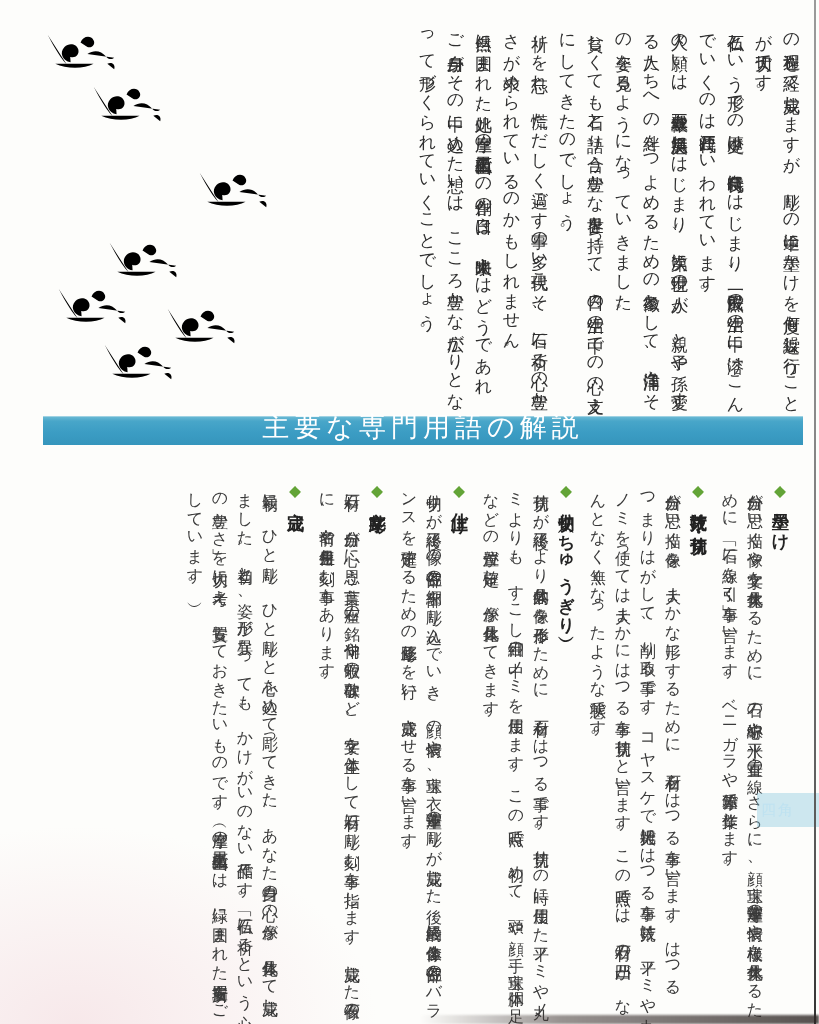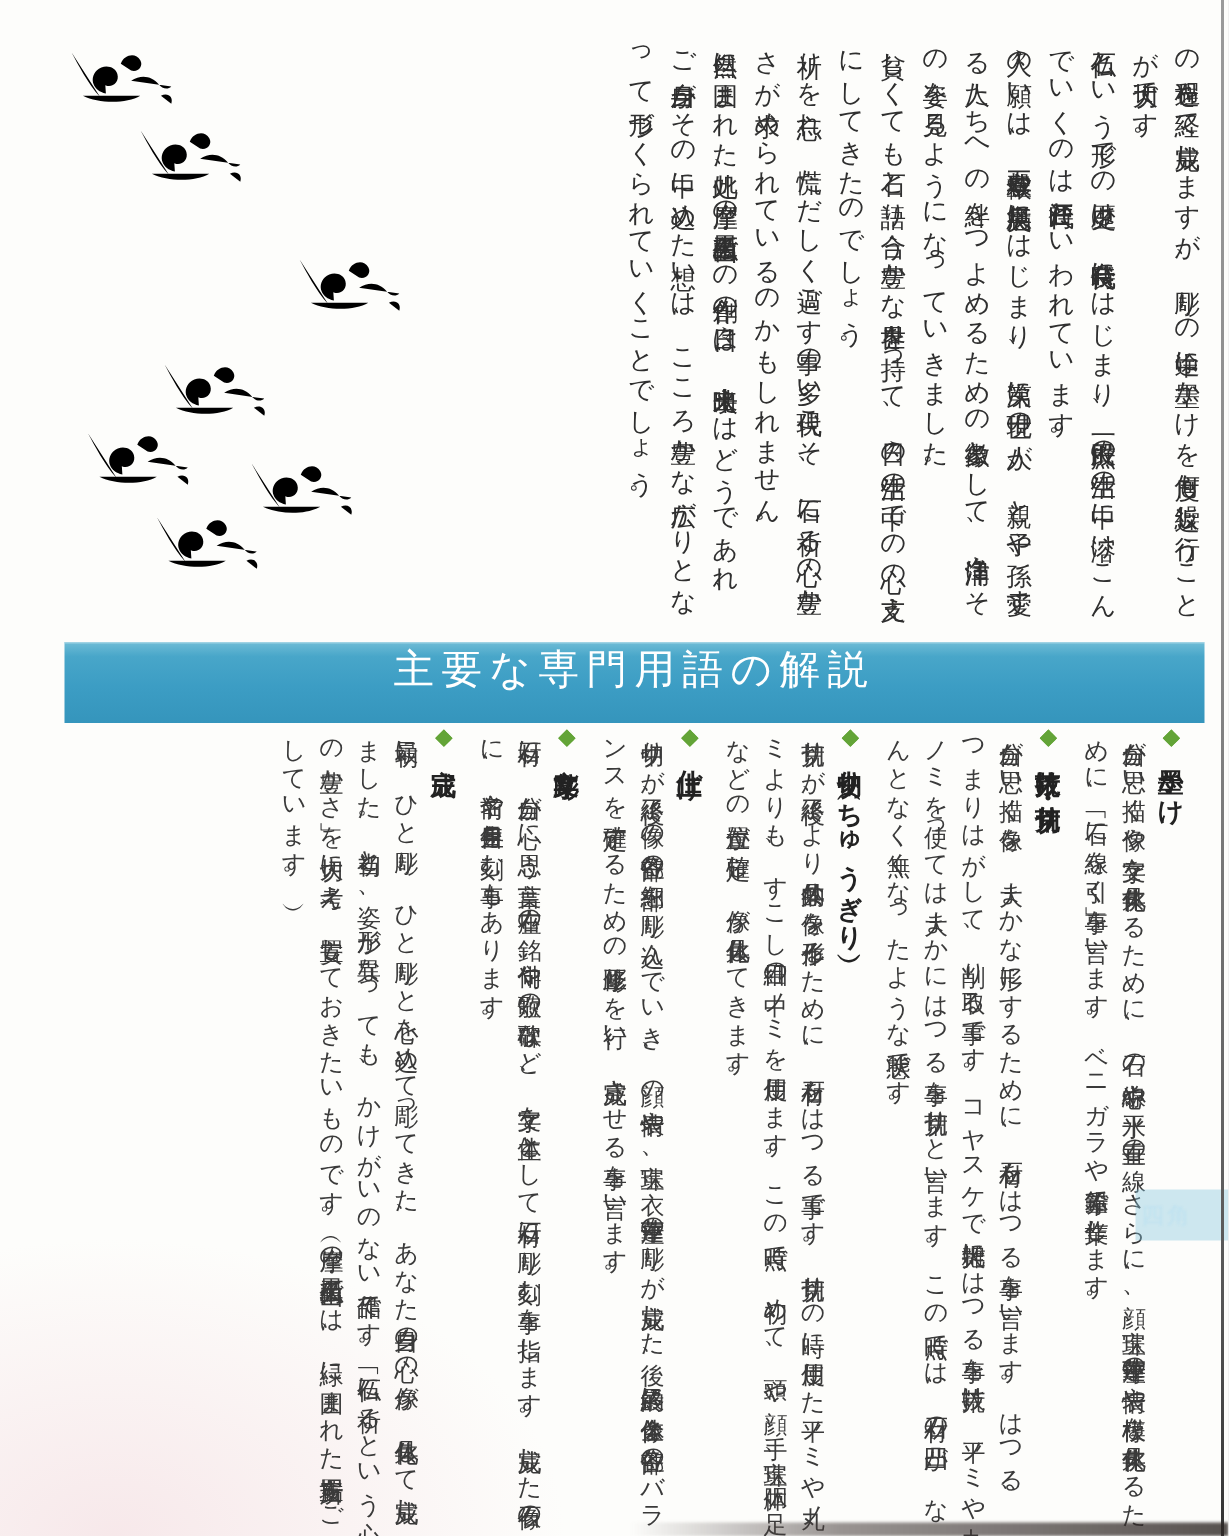--- a/index.html
+++ b/index.html
@@ -45,25 +45,24 @@
   .intro{
     position:absolute;top:22px;right:14px;height:392px;
     writing-mode:vertical-rl;text-orientation:mixed;
     font-size:17px;line-height:28px;letter-spacing:0.5px;
     color:#2f2f2f;
   }
   .intro p{margin:0;}
 
   
   .banner{
-    position:absolute;left:43px;top:416px;width:760px;height:54px;
+    position:absolute;left:43px;top:416px;width:760px;height:29px;
     background:linear-gradient(180deg,#6fbcd6 0%,#48a6c9 18%,#3c9dc4 55%,#3595bc 100%);
-    display:flex;align-items:flex-start;justify-content:center;
+    display:flex;align-items:flex-end;justify-content:center;
     box-shadow:inset 0 1px 0 rgba(255,255,255,0.35);
-    margin-top:12px;
   }
   .banner h2{
     margin:0;font-weight:normal;
     font-family:"Liberation Serif","DejaVu Serif",serif;
     font-size:27px;color:#ffffff;letter-spacing:5px;
   }
 
   
   .glossary{
     position:absolute;top:482px;right:26px;height:536px;

